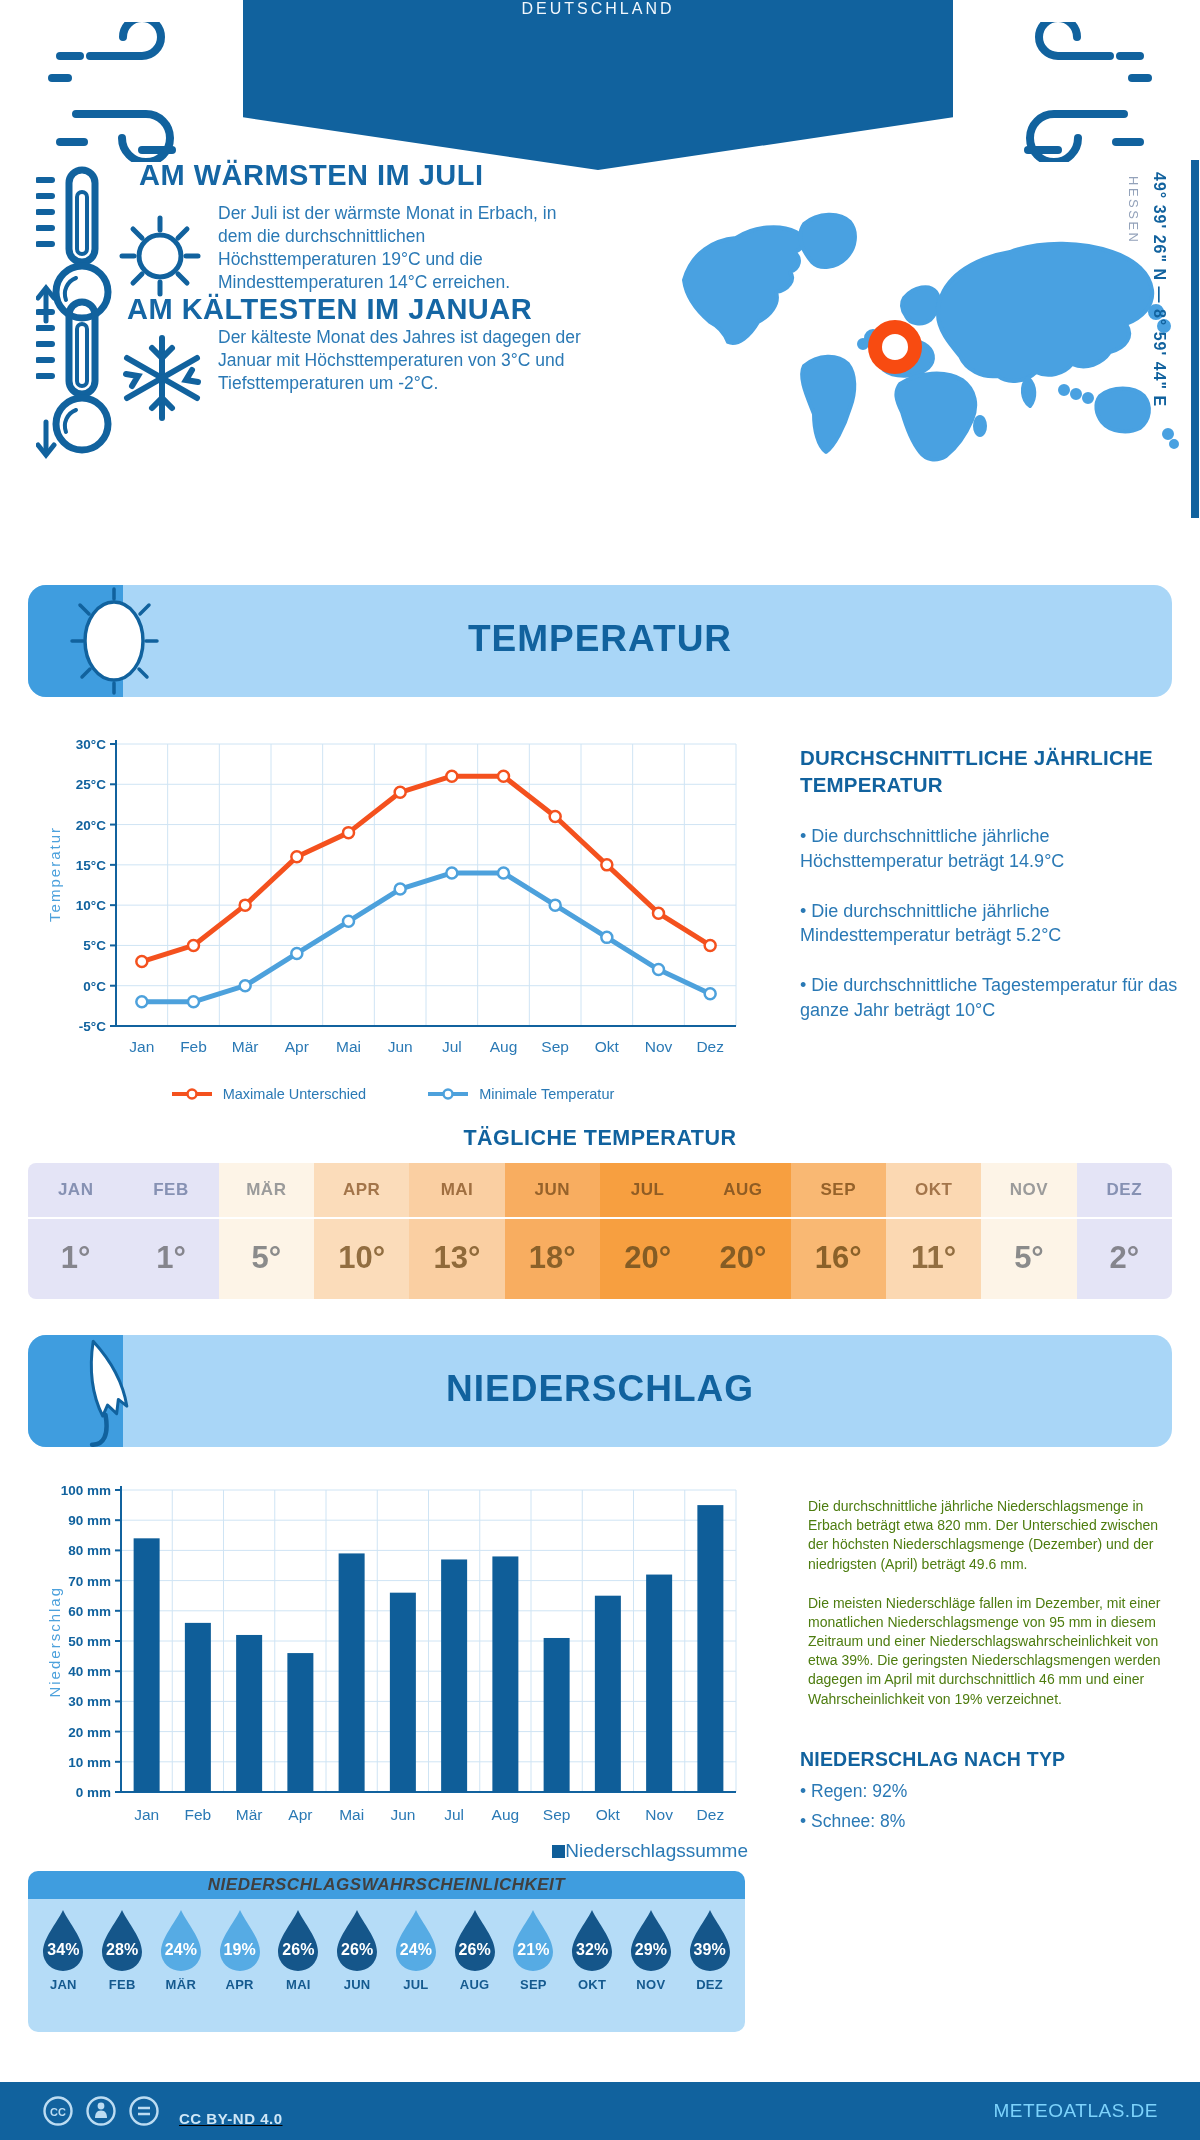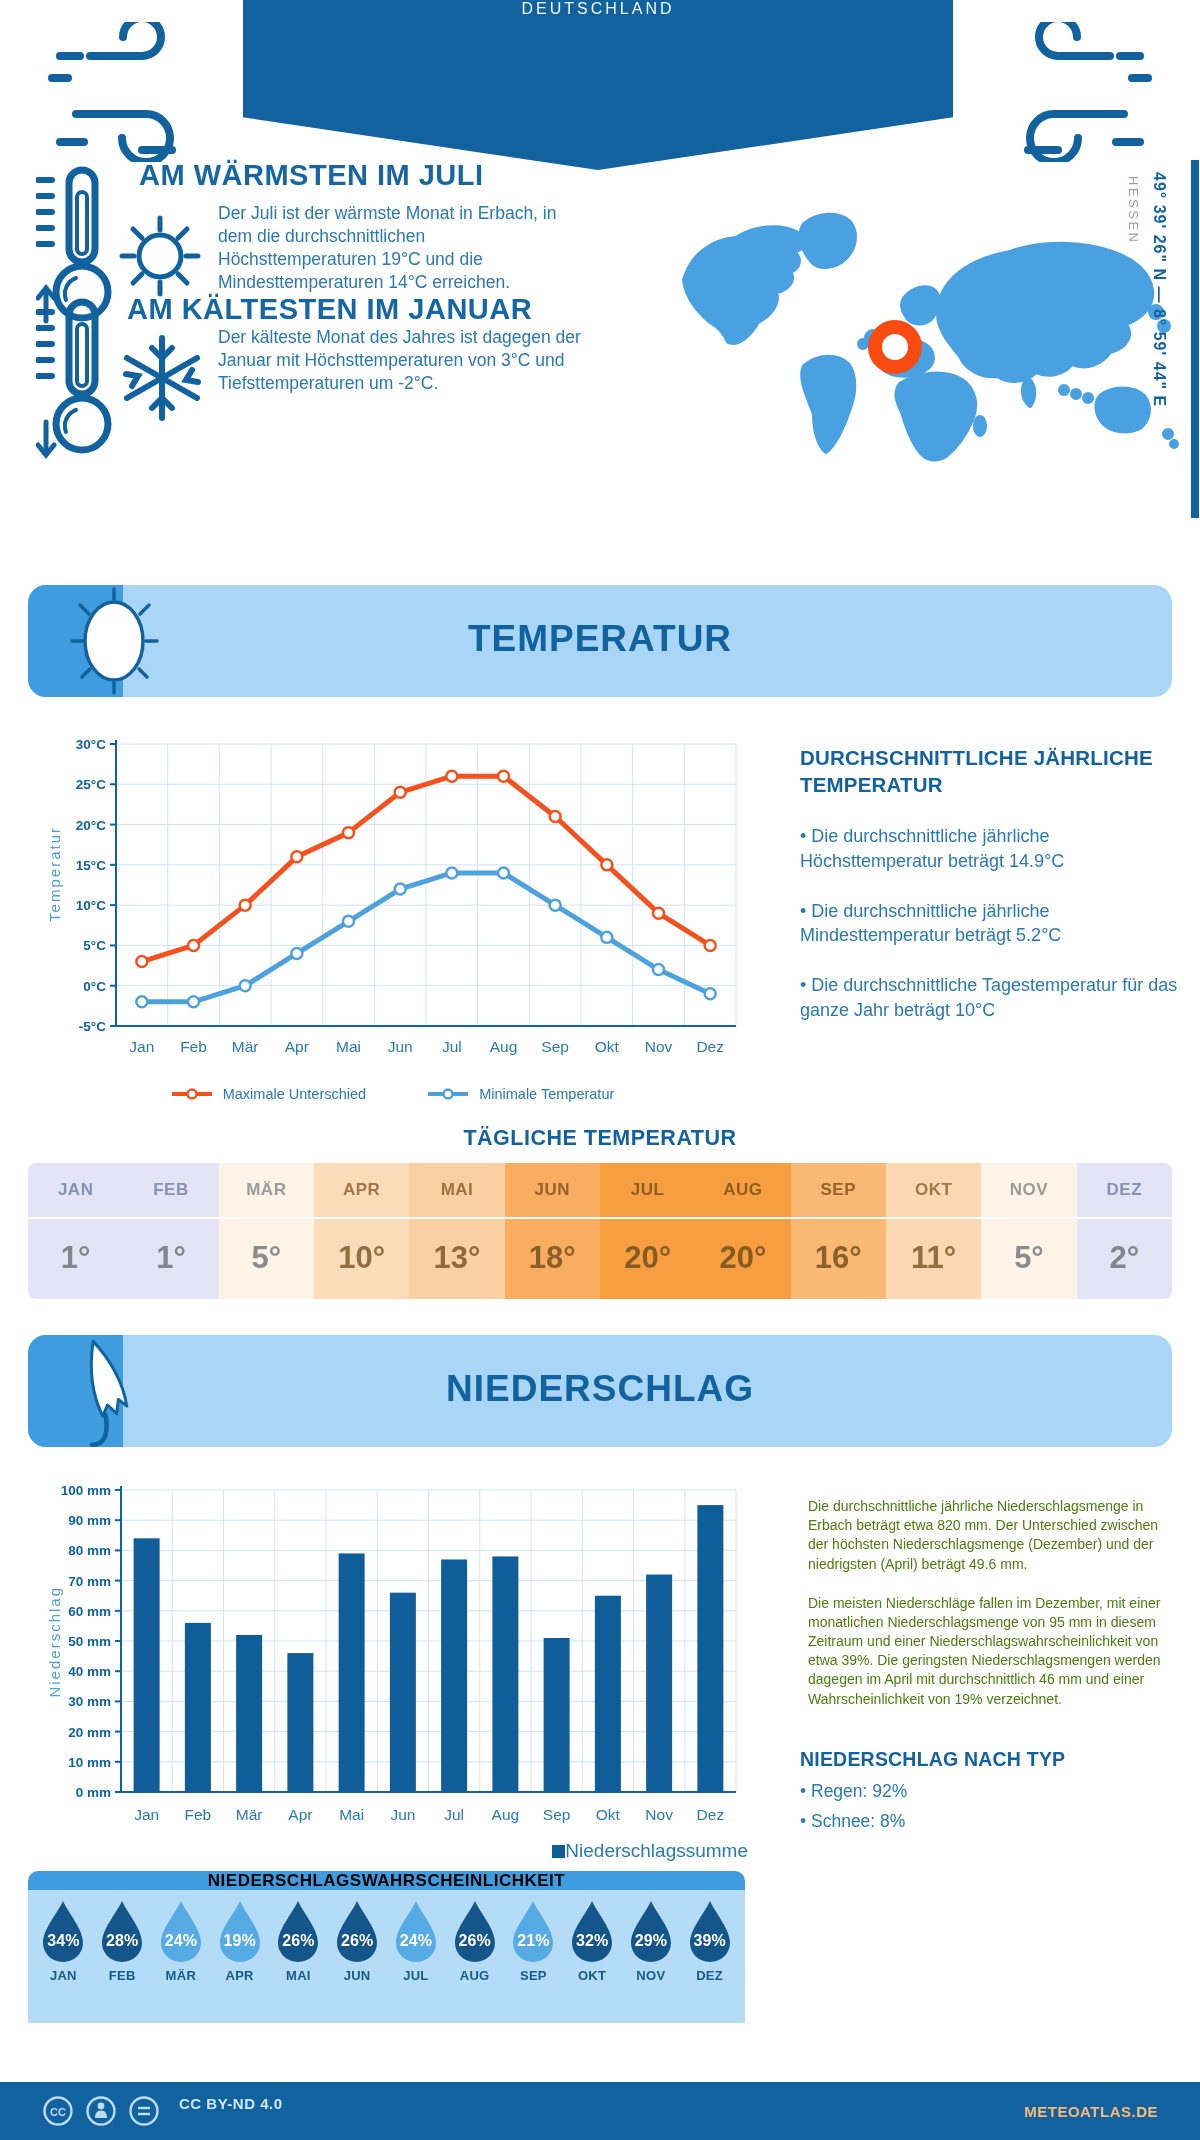--- a/index.html
+++ b/index.html
@@ -72,33 +72,33 @@
   .daily-heading{left:0;top:1126px;width:1200px;text-align:center;font-size:21.5px;font-weight:bold;
                  color:#11629e;letter-spacing:.5px;}
   .daily-table{left:28px;top:1163px;width:1144px;height:136px;display:flex;border-radius:8px;overflow:hidden;}
   .tcol{flex:1;display:flex;flex-direction:column;}
   .thead{height:56px;display:flex;align-items:center;justify-content:center;
          font-size:17px;font-weight:bold;letter-spacing:.5px;border-bottom:2px solid #fff;}
   .tval{height:78px;display:flex;align-items:center;justify-content:center;font-size:31px;font-weight:bold;}
 
   
   .prob-panel{left:28px;top:1871px;width:717px;height:161px;border-radius:10px;overflow:hidden;}
-  .prob-head{height:19px;background:#3f9ddf;color:#000000;font-weight:bold;font-size:17px;
-             display:flex;align-items:center;justify-content:center;letter-spacing:.5px;}
+  .prob-head{height:28px;background:#3f9ddf;color:#404040;font-weight:bold;font-size:17px;
+             display:flex;align-items:center;justify-content:center;letter-spacing:.5px;font-style:italic;}
   .prob-body{height:133px;background:#b5dcf7;display:flex;padding:0 6px;}
   .drop-cell{flex:1;position:relative;display:flex;flex-direction:column;align-items:center;padding-top:10px;}
   .pct{position:absolute;top:42px;left:0;width:100%;text-align:center;color:#fff;font-weight:bold;font-size:16px;}
   .dmonth{margin-top:4px;font-size:13px;font-weight:bold;color:#155a8f;letter-spacing:.3px;}
 
   
   .footer{left:0;top:2082px;width:1200px;height:58px;background:#11629e;
           display:flex;align-items:center;justify-content:space-between;padding:0 42px;}
-  .cc-group{display:flex;align-items:flex-start;gap:11px;}
+  .cc-group{display:flex;align-items:flex-end;gap:11px;text-decoration:underline;}
   .cc-label{color:#cfe7f7;font-weight:bold;font-size:15px;margin-left:8px;letter-spacing:.5px;}
-  .site{color:#fdba74;font-weight:bold;font-size:15px;letter-spacing:.5px;}
+  .site{color:#7dd3fc;font-weight:normal;font-size:19px;letter-spacing:.5px;}
 </style>
 </head>
 <body>
 
 <div id="page">
 
   <svg class="abs wind wind-left" viewBox="0 0 170 140" fill="none" stroke="#11629e" stroke-width="8" stroke-linecap="round">
     <path d="M14 34 H34"></path>
       <path d="M6 56 H22"></path>
     <path d="M44 34 H96 a19 19 0 1 0 -19 -19"></path>

